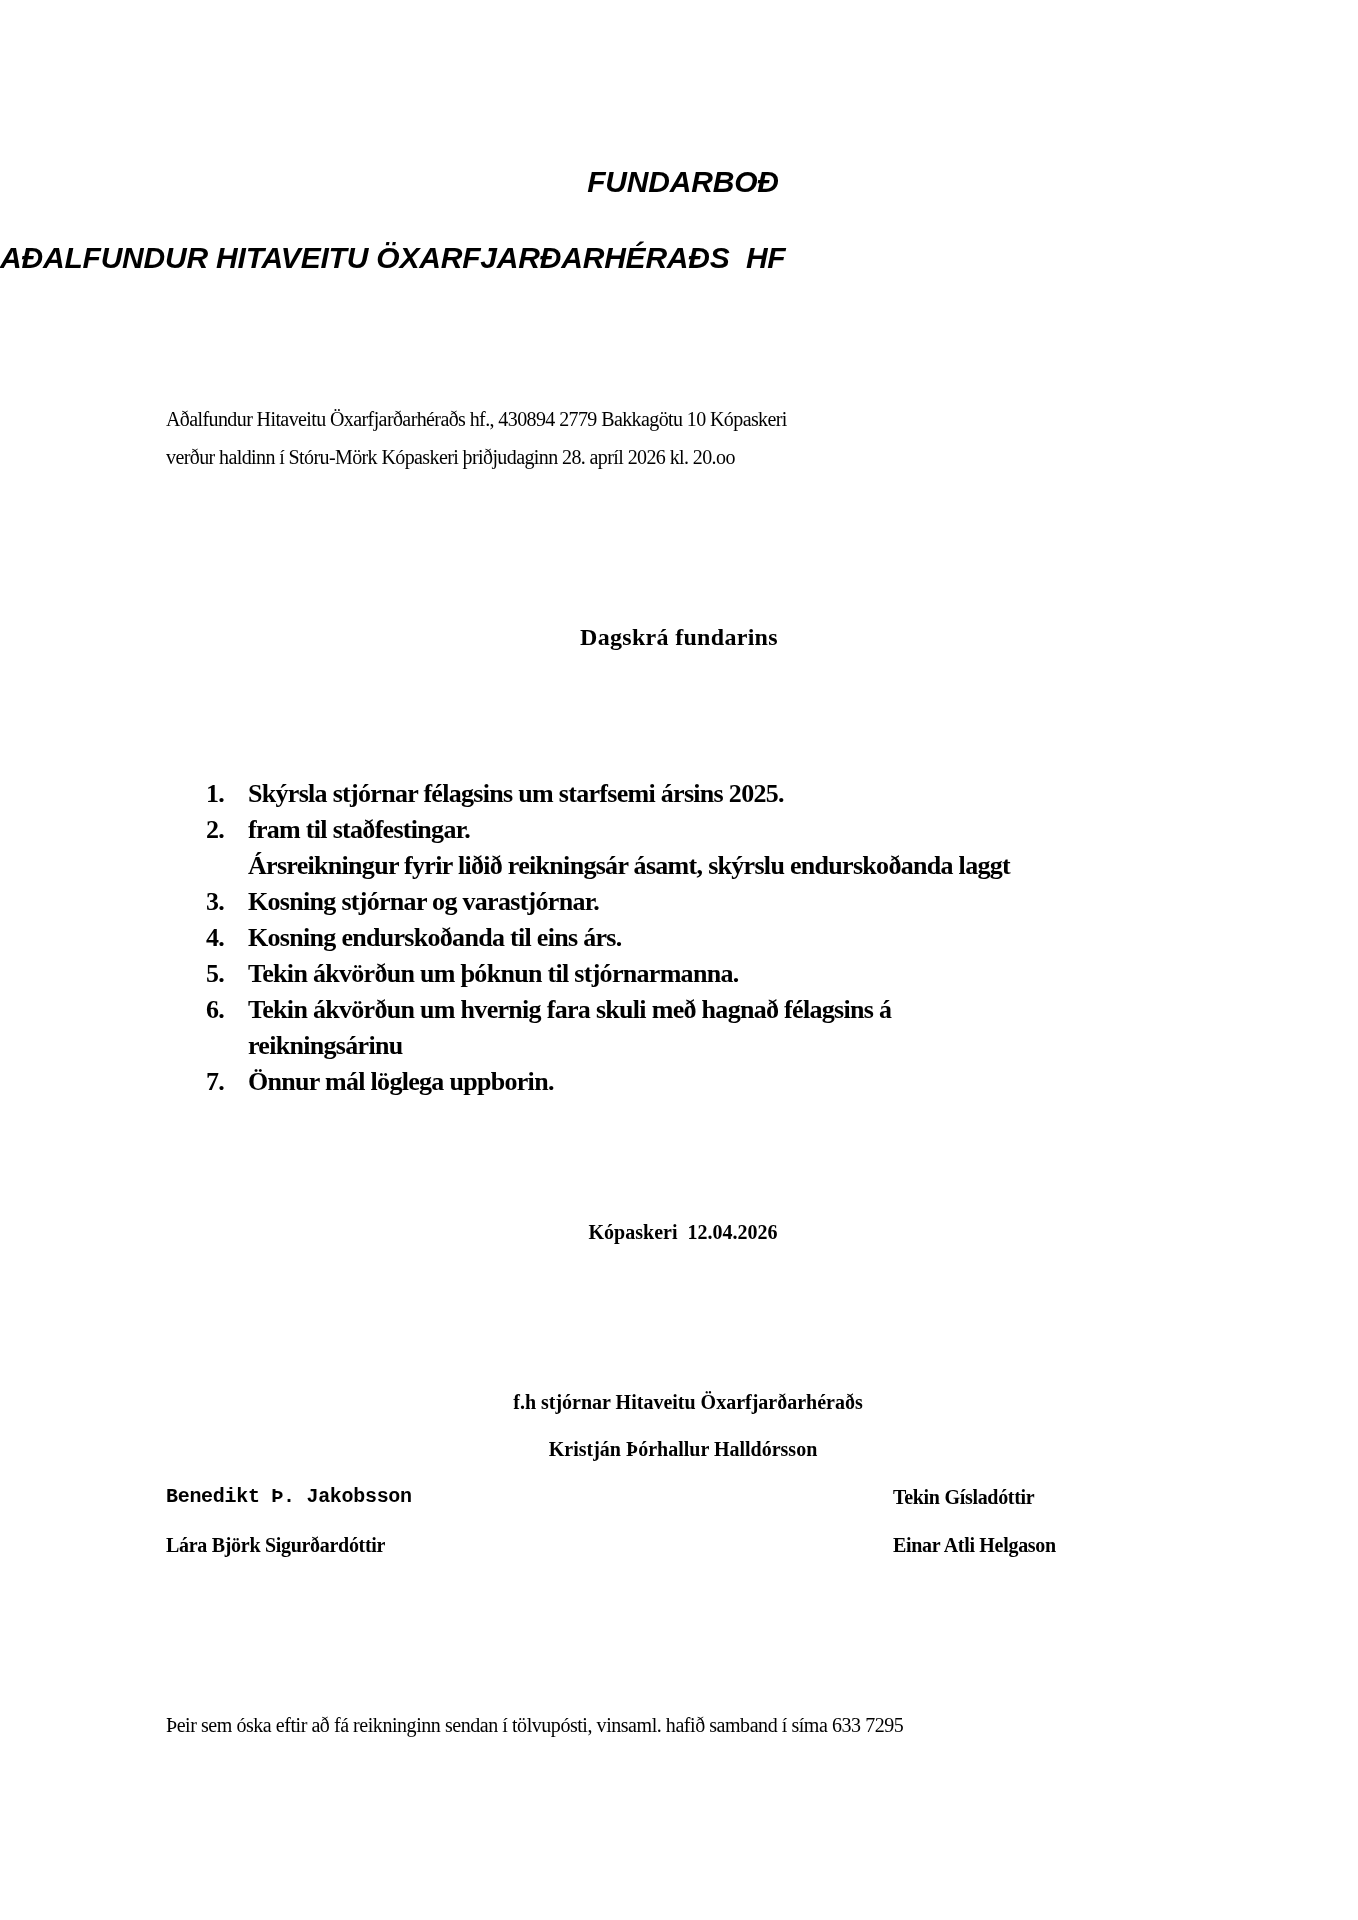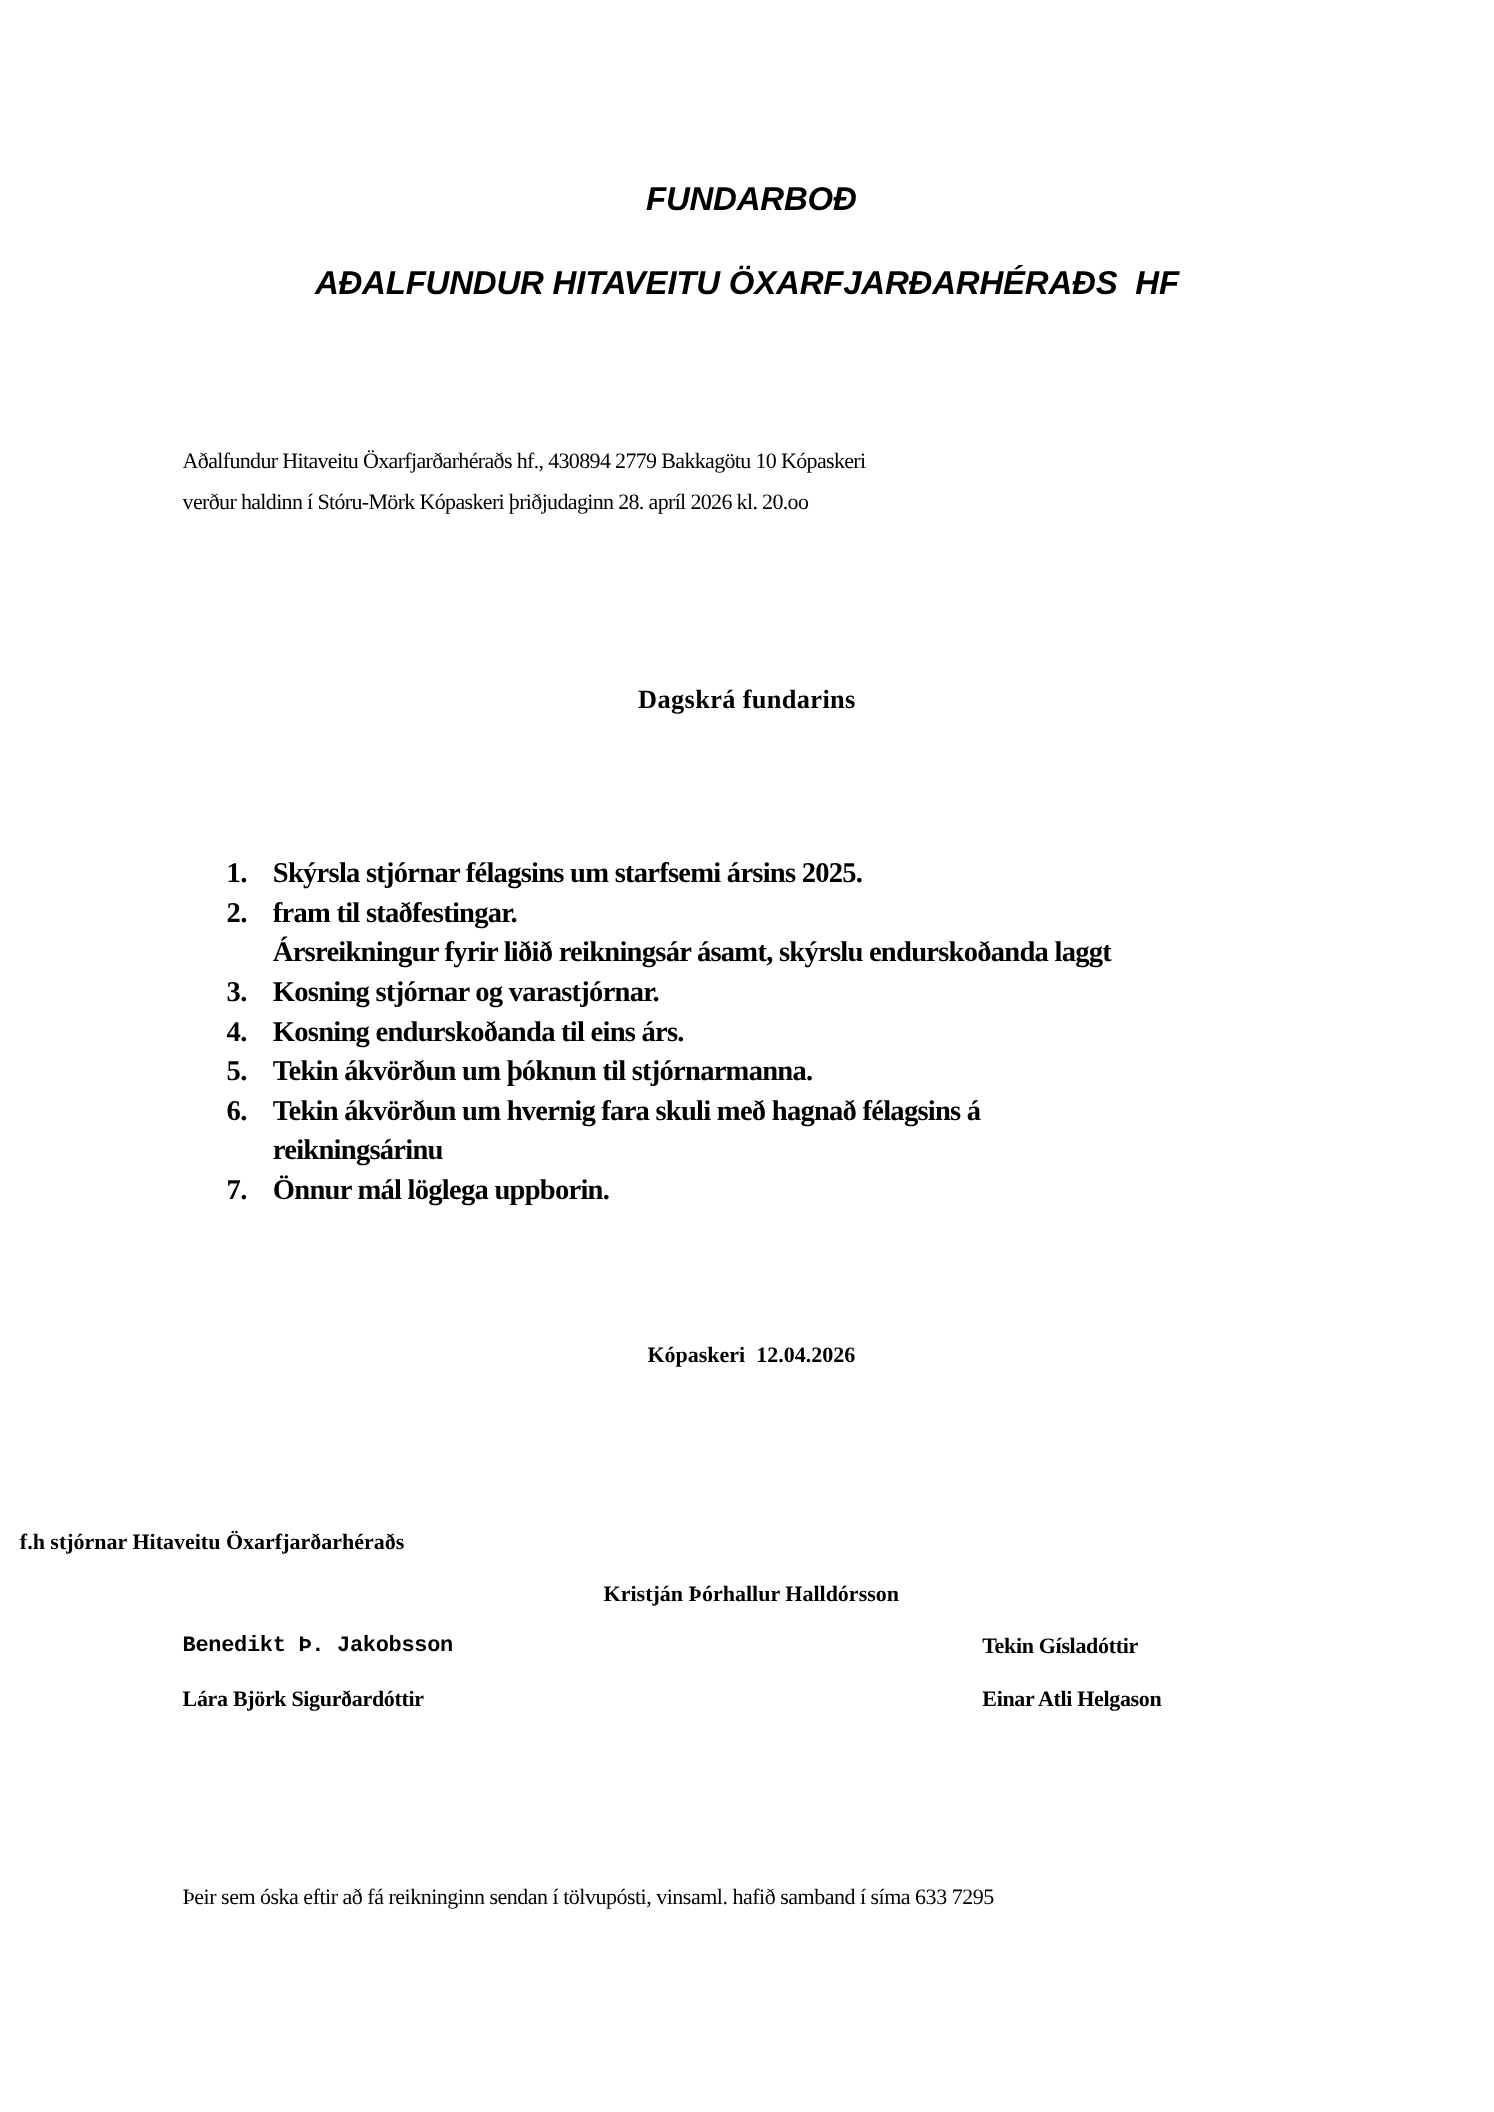--- a/index.html
+++ b/index.html
@@ -33,21 +33,21 @@
     }
     .title1 {
       left: 0; width: 1358px; text-align: center;
       top: 164px;
       font-size: 30px;
       line-height: 36px;
       padding-left: 8px;
       box-sizing: border-box;
     }
     .title2 {
-      left: 0; width: 1358px; text-align: center;
+      left: 0; width: 1358px; text-align: left;
       top: 240px;
       font-size: 30px;
       line-height: 36px;
       white-space: pre;
     }
 
     .serif {
       font-family: "Liberation Serif", "DejaVu Serif", serif;
     }
     .intro {
@@ -93,21 +93,21 @@
       left: 0; width: 1358px; text-align: center;
       top: 1219px;
       font-size: 20px;
       font-weight: bold;
       line-height: 26px;
       white-space: pre;
       padding-left: 8px;
       box-sizing: border-box;
     }
     .board-line {
-      left: 0; width: 1358px; text-align: left;
+      left: 0; width: 1358px; text-align: center;
       top: 1389px;
       font-size: 20px;
       font-weight: bold;
       line-height: 26px;
       padding-left: 18px;
       box-sizing: border-box;
     }
     .chair-line {
       left: 0; width: 1358px; text-align: center;
       top: 1436px;

